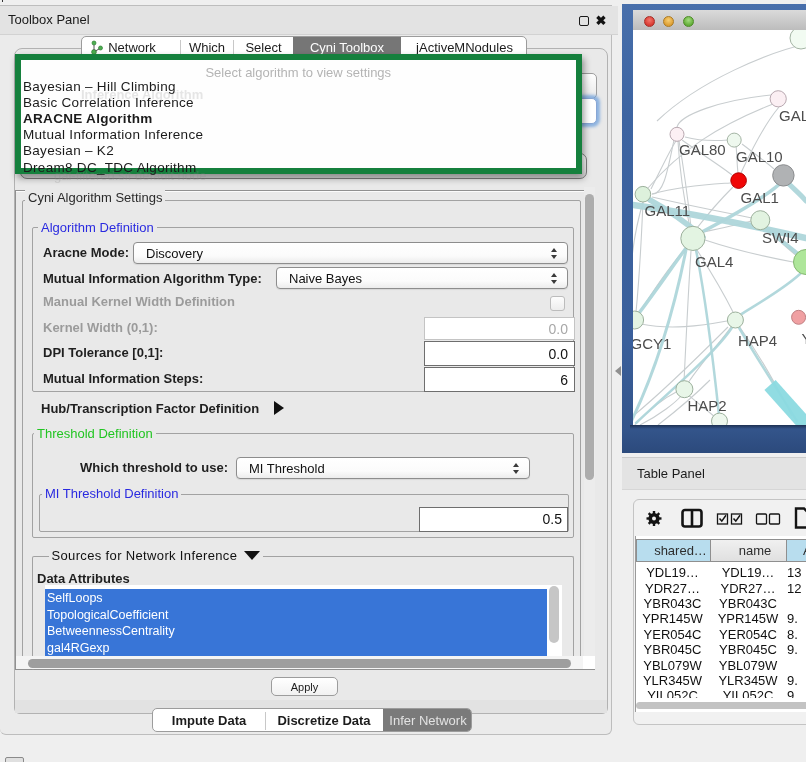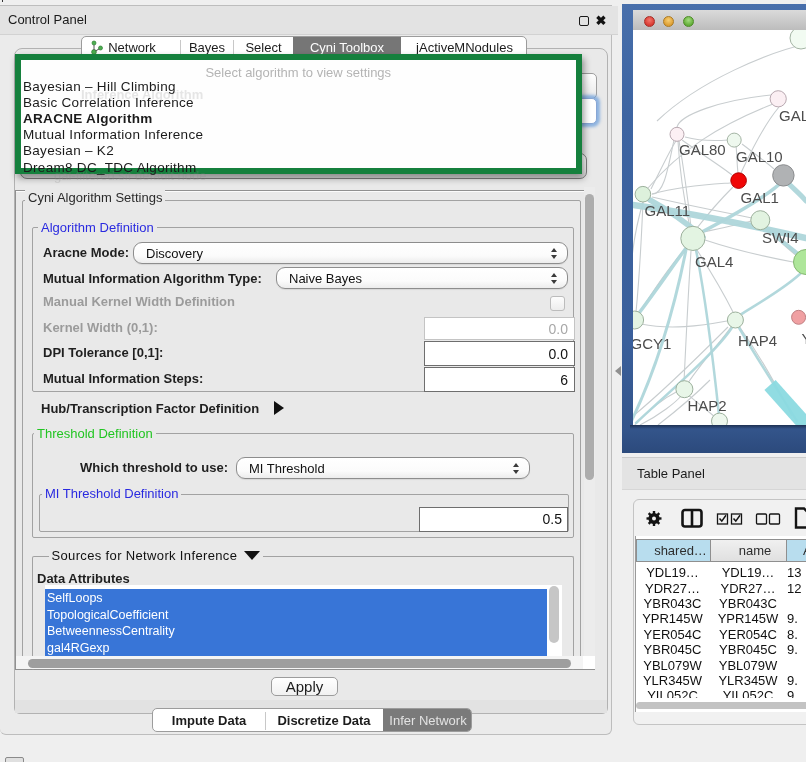--- a/index.html
+++ b/index.html
@@ -1,51 +1,51 @@
 <!DOCTYPE html>
 <html><head>
 <meta charset="utf-8">
 <style>
   html,body{margin:0;padding:0;}
   body{width:806px;height:762px;background:#efefef;font-family:"Liberation Sans",sans-serif;position:relative;overflow:hidden;}
   .abs{position:absolute;}
   .lbl{font-size:13px;color:#1f1f1f;font-weight:bold;white-space:nowrap;}
   .dis{color:#9b9b9b;}
-  .combo{position:absolute;border:1px solid #8d8d8d;border-radius:9px;background:linear-gradient(#ffffff,#fbfbfb 65%,#ececec);box-shadow:0 1px 1px rgba(0,0,0,0.08);text-align:center;}
+  .combo{position:absolute;border:1px solid #8d8d8d;border-radius:4px;background:linear-gradient(#ffffff,#fbfbfb 65%,#ececec);box-shadow:0 1px 1px rgba(0,0,0,0.08);text-align:center;}
   .combo .ct{position:absolute;left:12px;top:0;bottom:0;display:flex;align-items:center;font-size:13px;color:#111;}
   .spin{position:absolute;right:9px;top:50%;width:8px;height:13px;margin-top:-6.5px;}
   .spin:before{content:"";position:absolute;left:1px;top:1px;border-left:3.2px solid transparent;border-right:3.2px solid transparent;border-bottom:4.2px solid #3a3a3a;}
   .spin:after{content:"";position:absolute;left:1px;bottom:1px;border-left:3.2px solid transparent;border-right:3.2px solid transparent;border-top:4.2px solid #3a3a3a;}
   .field{position:absolute;background:#fff;font-size:14px;color:#111;text-align:right;display:flex;align-items:center;justify-content:flex-end;}
 </style>
 </head>
 <body>
 
 <div class="abs" style="left:2px;top:0;width:1px;height:2px;background:#333;"></div>
 
 <div class="abs" id="cp" style="left:0;top:5px;width:612px;height:730px;background:#ebebeb;border:1px solid #bdbdbd;border-left:none;border-radius:0 0 6px 6px;box-sizing:border-box;">
 
   <div class="abs" style="left:0;top:0;width:618px;height:28px;background:#e3e3e3;border-bottom:1px solid #d2d2d2;"></div>
-  <div class="abs" style="left:8px;top:0;height:26px;display:flex;align-items:center;font-size:13px;color:#1a1a1a;">Control Panel</div>
+  <div class="abs" style="left:8px;top:0;height:26px;display:flex;align-items:center;font-size:13px;color:#1a1a1a;">Toolbox Panel</div>
   <div class="abs" style="left:579px;top:10px;width:8px;height:8px;border:1.5px solid #1a1a1a;border-radius:2px;"></div>
   <div class="abs" style="left:593px;top:1px;width:16px;height:26px;display:flex;align-items:center;justify-content:center;font-size:13px;font-weight:bold;color:#111;">✖</div>
 
   <div class="abs" style="left:14px;top:42px;width:594px;height:666px;border:1px solid #b2b2b2;background:#e9e9e9;border-radius:8px 8px 6px 6px;box-sizing:border-box;"></div>
 
   <div class="abs" style="left:81px;top:30px;width:446px;height:23px;background:#fff;border:1px solid #9c9c9c;border-radius:5px;box-sizing:border-box;overflow:hidden;">
     <div class="abs" style="left:211px;top:0;width:108px;height:100%;background:#767676;"></div>
     <div class="abs" style="left:98px;top:3px;width:1px;height:17px;background:#c8c8c8;"></div>
     <div class="abs" style="left:151px;top:3px;width:1px;height:17px;background:#c8c8c8;"></div>
     <div class="abs" style="left:0;top:0;width:99px;height:100%;display:flex;align-items:center;justify-content:center;padding-right:17px;box-sizing:border-box;font-size:13px;color:#1c1c1c;"><svg width="14" height="15" viewBox="0 0 14 15" style="margin-right:4px;">
           <circle cx="4" cy="3" r="2" fill="#4caf50" stroke="#2e7d32" stroke-width="0.7"></circle>
           <circle cx="4" cy="12" r="2.4" fill="#4caf50" stroke="#2e7d32" stroke-width="0.7"></circle>
           <circle cx="10.5" cy="8" r="2" fill="#4caf50" stroke="#2e7d32" stroke-width="0.7"></circle>
           <path d="M4 5 L4 10 M5.5 11 L9 9" stroke="#555" stroke-width="1"></path>
         </svg>Network</div>
-    <div class="abs" style="left:99px;top:0;width:52px;height:100%;display:flex;align-items:center;justify-content:center;font-size:13px;color:#1c1c1c;">Bayes</div>
+    <div class="abs" style="left:99px;top:0;width:52px;height:100%;display:flex;align-items:center;justify-content:center;font-size:13px;color:#1c1c1c;">Which</div>
     <div class="abs" style="left:152px;top:0;width:59px;height:100%;display:flex;align-items:center;justify-content:center;font-size:13px;color:#1c1c1c;">Select</div>
     <div class="abs" style="left:211px;top:0;width:108px;height:100%;display:flex;align-items:center;justify-content:center;font-size:13px;color:#fdfdfd;">Cyni Toolbox</div>
     <div class="abs" style="left:319px;top:0;width:127px;height:100%;display:flex;align-items:center;justify-content:center;font-size:13px;color:#1c1c1c;">jActiveMNodules</div>
   </div>
 
   <div class="abs" style="left:15px;top:183.5px;width:580px;height:480px;border:1px solid #909090;background:#e9e9e9;box-sizing:border-box;box-shadow:inset 0 1px 0 #fbfbfb;"></div>
 
   <div class="abs" style="left:20px;top:147px;width:567px;height:26.3px;border:1.5px solid #7f7f7f;border-radius:7px;background:linear-gradient(#fdfdfd,#ededed 70%,#d9d9d9);box-sizing:border-box;"></div>
 
   <div class="abs" style="left:22px;top:194px;width:559px;height:464px;border:1px solid #a2a2a2;border-radius:2px;box-sizing:border-box;"></div>
@@ -107,21 +107,21 @@
   <div class="abs" style="left:47px;top:617.2px;width:400px;height:16.6px;display:flex;align-items:center;font-size:12.5px;color:#fff;">BetweennessCentrality</div>
   <div class="abs" style="left:47px;top:633.8px;width:400px;height:16.6px;display:flex;align-items:center;font-size:12.5px;color:#fff;">gal4RGexp</div>
   <div class="abs" style="left:548.5px;top:580px;width:10px;height:57px;background:#c6c6c6;border-radius:5px;"></div>
 
   <div class="abs" style="left:583.5px;top:181px;width:11px;height:482px;background:#ececec;"></div>
   <div class="abs" style="left:585px;top:187.7px;width:8.5px;height:286px;background:#adadad;border-radius:5px;"></div>
   <div class="abs" style="left:16px;top:650px;width:567px;height:13px;background:#f4f4f4;"></div>
   <div class="abs" style="left:28px;top:652.5px;width:543px;height:9px;background:#9e9e9e;border-radius:5px;"></div>
   <div class="abs" style="left:583px;top:650px;width:11.5px;height:13px;background:#fff;"></div>
 
-  <div class="abs" style="left:271px;top:671px;width:67px;height:19px;border:1px solid #9c9c9c;border-radius:5px;background:linear-gradient(#ffffff,#f1f1f1);box-sizing:border-box;display:flex;align-items:center;justify-content:center;font-size:15px;color:#1c1c1c;">Apply</div>
+  <div class="abs" style="left:271px;top:671px;width:67px;height:19px;border:1px solid #9c9c9c;border-radius:5px;background:linear-gradient(#ffffff,#f1f1f1);box-sizing:border-box;display:flex;align-items:center;justify-content:center;font-size:11px;color:#1c1c1c;">Apply</div>
 
   <div class="abs" style="left:15px;top:694px;width:592px;height:13px;background:#e2e2e2;"></div>
 
   <div class="abs" style="left:152px;top:702px;width:320px;height:24px;background:#fff;border:1px solid #9c9c9c;border-radius:5px;box-sizing:border-box;overflow:hidden;">
     <div class="abs" style="left:230px;top:0;width:90px;height:100%;background:#7a7a7a;"></div>
     <div class="abs" style="left:112px;top:3px;width:1px;height:18px;background:#c8c8c8;"></div>
     <div class="abs" style="left:0;top:0;width:112px;height:100%;display:flex;align-items:center;justify-content:center;font-size:13px;font-weight:bold;color:#1c1c1c;">Impute Data</div>
     <div class="abs" style="left:112px;top:0;width:118px;height:100%;display:flex;align-items:center;justify-content:center;font-size:13px;font-weight:bold;color:#1c1c1c;">Discretize Data</div>
     <div class="abs" style="left:230px;top:0;width:90px;height:100%;display:flex;align-items:center;justify-content:center;font-size:13px;color:#e2e2e2;">Infer Network</div>
   </div>

